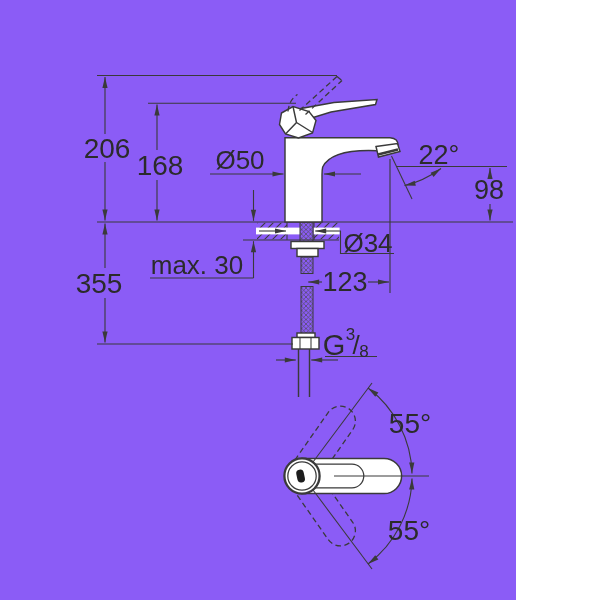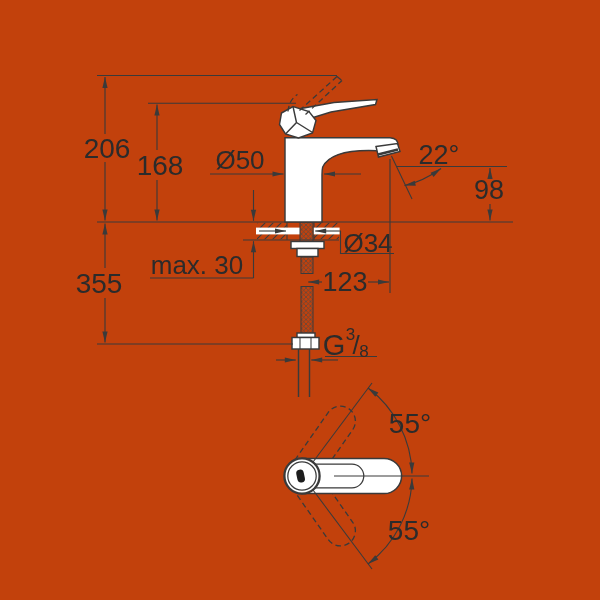--- a/index.html
+++ b/index.html
@@ -1,16 +1,16 @@
 <!DOCTYPE html>
 <html><head>
 <meta charset="utf-8">
 <style>
   html,body{margin:0;padding:0;background:#ffffff;}
-  .stage{width:600px;height:600px;background:#c2410c;position:relative;font-family:"Liberation Sans",sans-serif;}
+  .stage{width:516px;height:600px;background:#8b5cf6;position:relative;font-family:"Liberation Sans",sans-serif;}
   svg text{fill:#2b2b2b;font-family:"Liberation Sans",sans-serif;}
   .dimline{stroke:#3a3a3a;stroke-width:1.1;fill:none;}
   .thinline{stroke:#3a3a3a;stroke-width:1.05;fill:none;}
   .outline{stroke:#3a3a3a;stroke-width:1.45;fill:#ffffff;}
   .outline-nf{stroke:#3a3a3a;stroke-width:1.45;fill:none;}
   .dashed{stroke:#3a3a3a;stroke-width:1.3;fill:none;stroke-dasharray:5.5 3.5;}
 </style>
 </head>
 <body>
 

